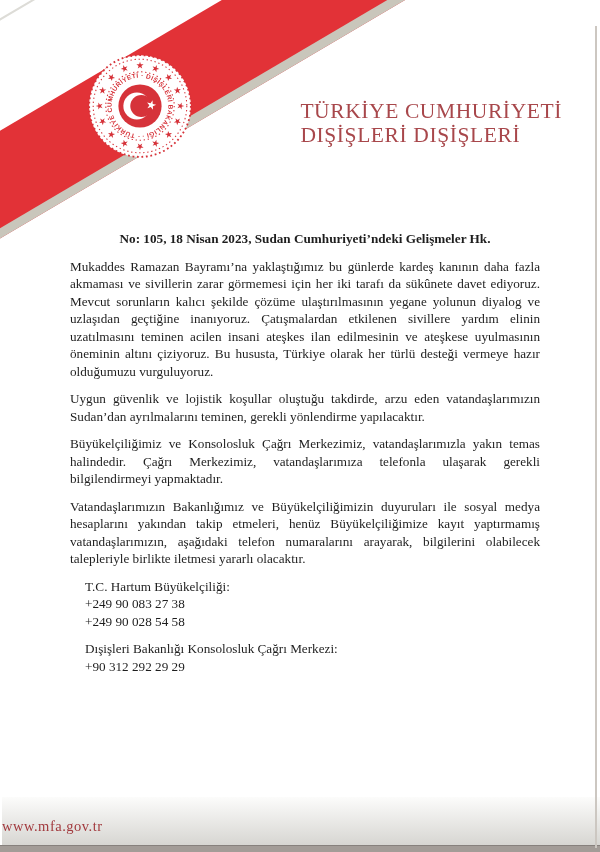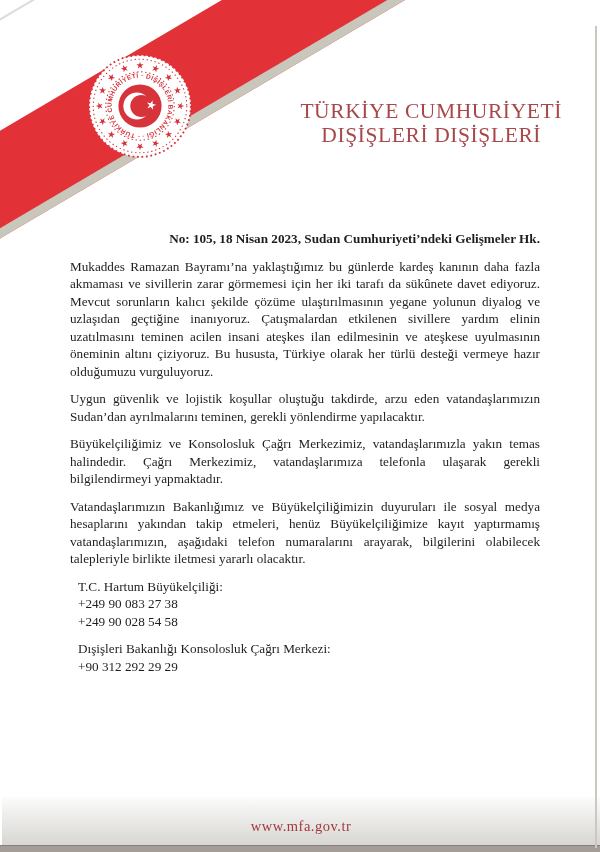--- a/index.html
+++ b/index.html
@@ -37,38 +37,38 @@
   .seal-white-fill{fill:#ffffff;}
   .seal-dotted{fill:#fff;stroke:var(--seal-red);}
   .seal-dotted-thin{fill:none;stroke:var(--seal-red);}
   .seal-text{
     fill:var(--seal-red);
     font-family:"Liberation Sans", sans-serif;
     font-size:7px;font-weight:bold;letter-spacing:0.35px;
   }
   
   .ministry-title{
-    position:absolute;right:38px;top:99px;text-align:center;
+    position:absolute;right:38px;top:99px;text-align:left;
     color:var(--title-red);font-size:21.5px;line-height:24px;
     letter-spacing:0.6px;z-index:2;white-space:nowrap;
   }
   
   .letter{
     position:absolute;left:70px;top:230px;width:470px;
     color:#1e1e1e;font-size:13.2px;line-height:17.5px;z-index:2;
   }
-  .subject{font-weight:bold;margin:0 0 10px 0;text-align:right;}
+  .subject{font-weight:bold;margin:0 0 10px 0;text-align:center;}
   .letter p.para{margin:0 0 10px 0;text-align:justify;}
-  .contact-block{margin:0 0 10px 8px;}
+  .contact-block{margin:0 0 10px 15px;}
   .contact-block div{line-height:17.5px;}
   
   .footer-band{
     position:absolute;left:2px;right:0;top:797px;height:48px;
     background:linear-gradient(#fcfcfb, #d7d6d2);
-    text-align:center;z-index:5;
+    z-index:5;
   }
   .footer-url{
     display:inline-block;margin-top:21px;
     color:var(--footer-url-red);font-size:14.5px;letter-spacing:0.5px;
   }
   .footer-strip{
     position:absolute;left:0;right:0;top:845px;height:7px;
     background:#a39c97;border-top:1px solid #87817d;z-index:5;
   }
 </style>

